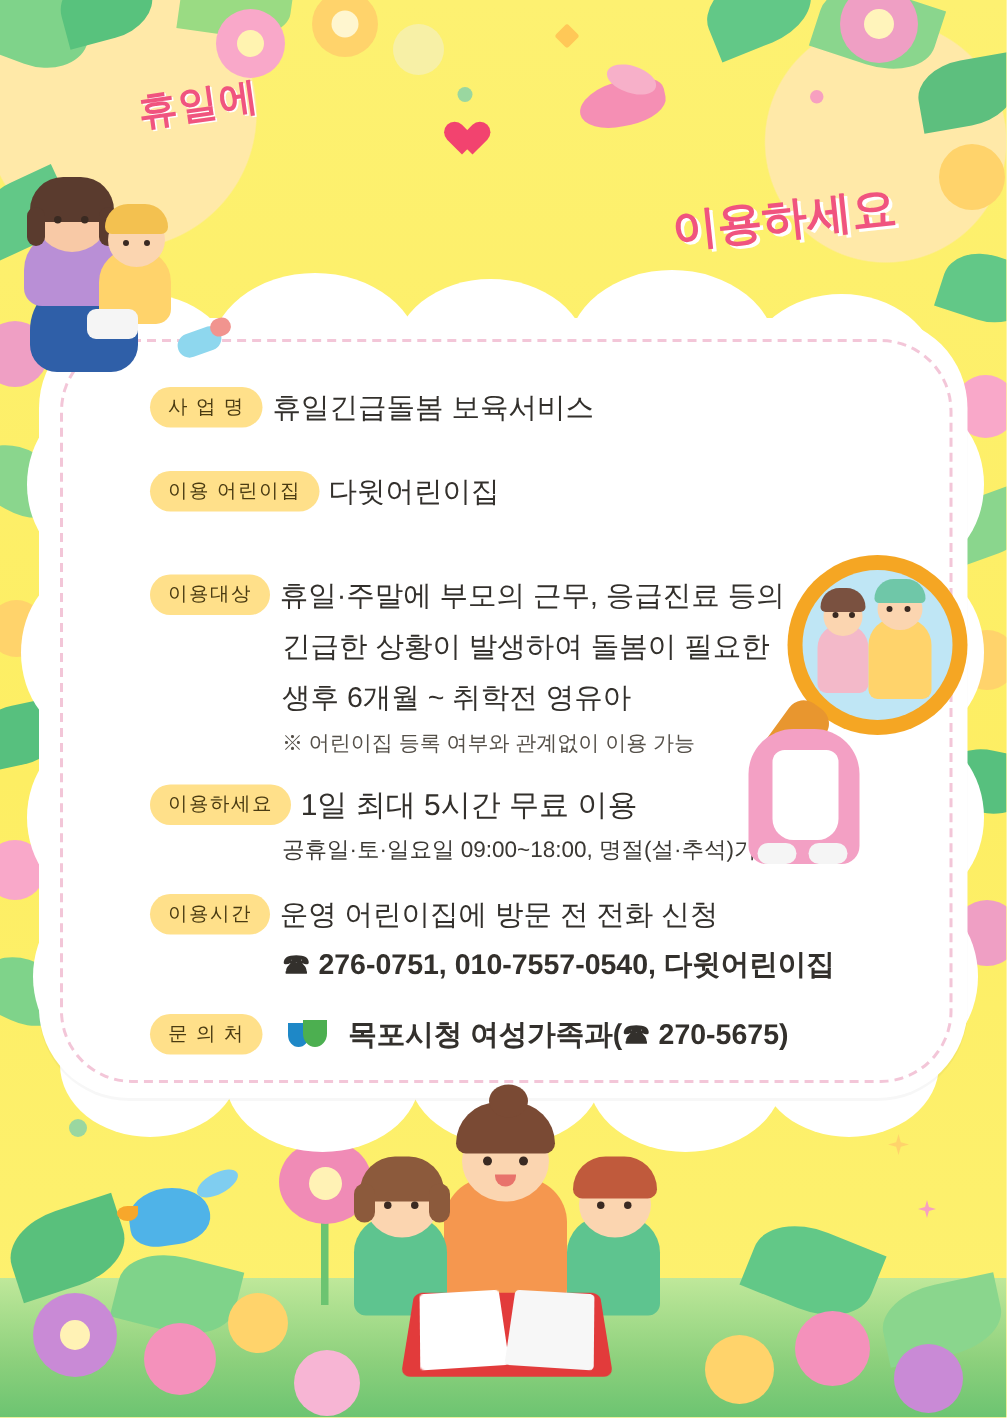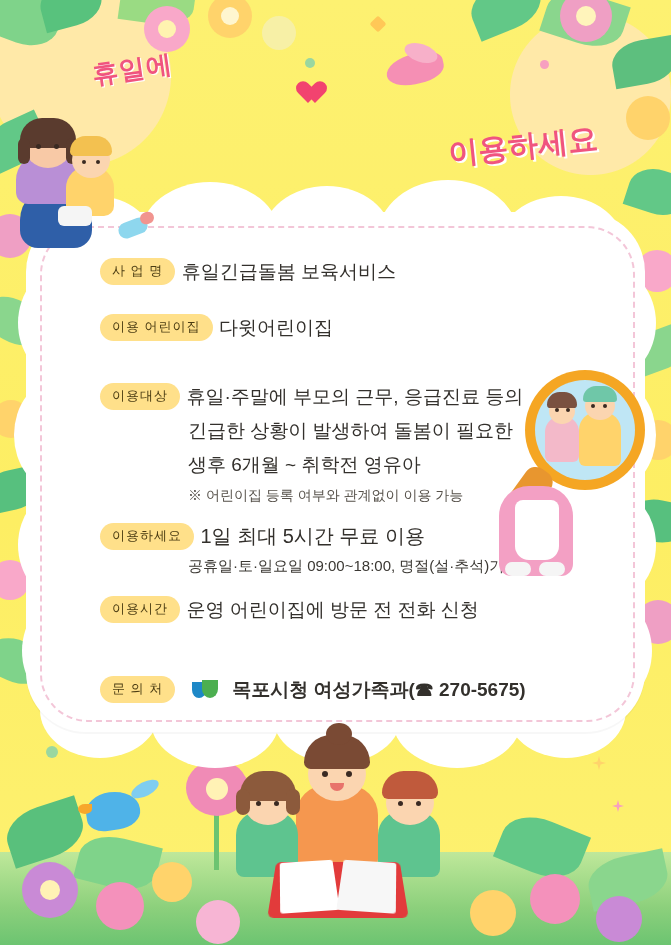--- a/index.html
+++ b/index.html
@@ -375,20 +375,21 @@
 
     <div class="row" style="left:40px;top:265px;width:520px;">
       <span class="tag">이용하세요</span>
       <span class="val big">1일 최대 5시간 무료 이용</span>
       <div class="sub-left">공휴일·토·일요일 09:00~18:00, 명절(설·추석)기간 제외</div>
     </div>
 
     <div class="row" style="left:40px;top:338px;width:520px;">
       <span class="tag">이용시간</span>
       <span class="val">운영 어린이집에 방문 전 전화 신청</span>
+      <div class="phone-line">☎ 276-0751, 010-7557-0540, 다윗어린이집</div>
     </div>
 
     <div class="row" style="left:40px;top:418px;width:520px;">
       <span class="tag">문 의 처</span>
       <span class="mokpo-logo">
         <span class="shape" style="left:0;top:2px;width:14px;height:16px;background:#1e88c7;border-radius:0 0 50% 50%;"></span>
         <span class="shape" style="left:10px;top:0px;width:16px;height:18px;background:#4caf50;border-radius:0 0 50% 50%;"></span>
       </span>
       <span class="contact-val">목포시청 여성가족과(☎ 270-5675)</span>
     </div>

